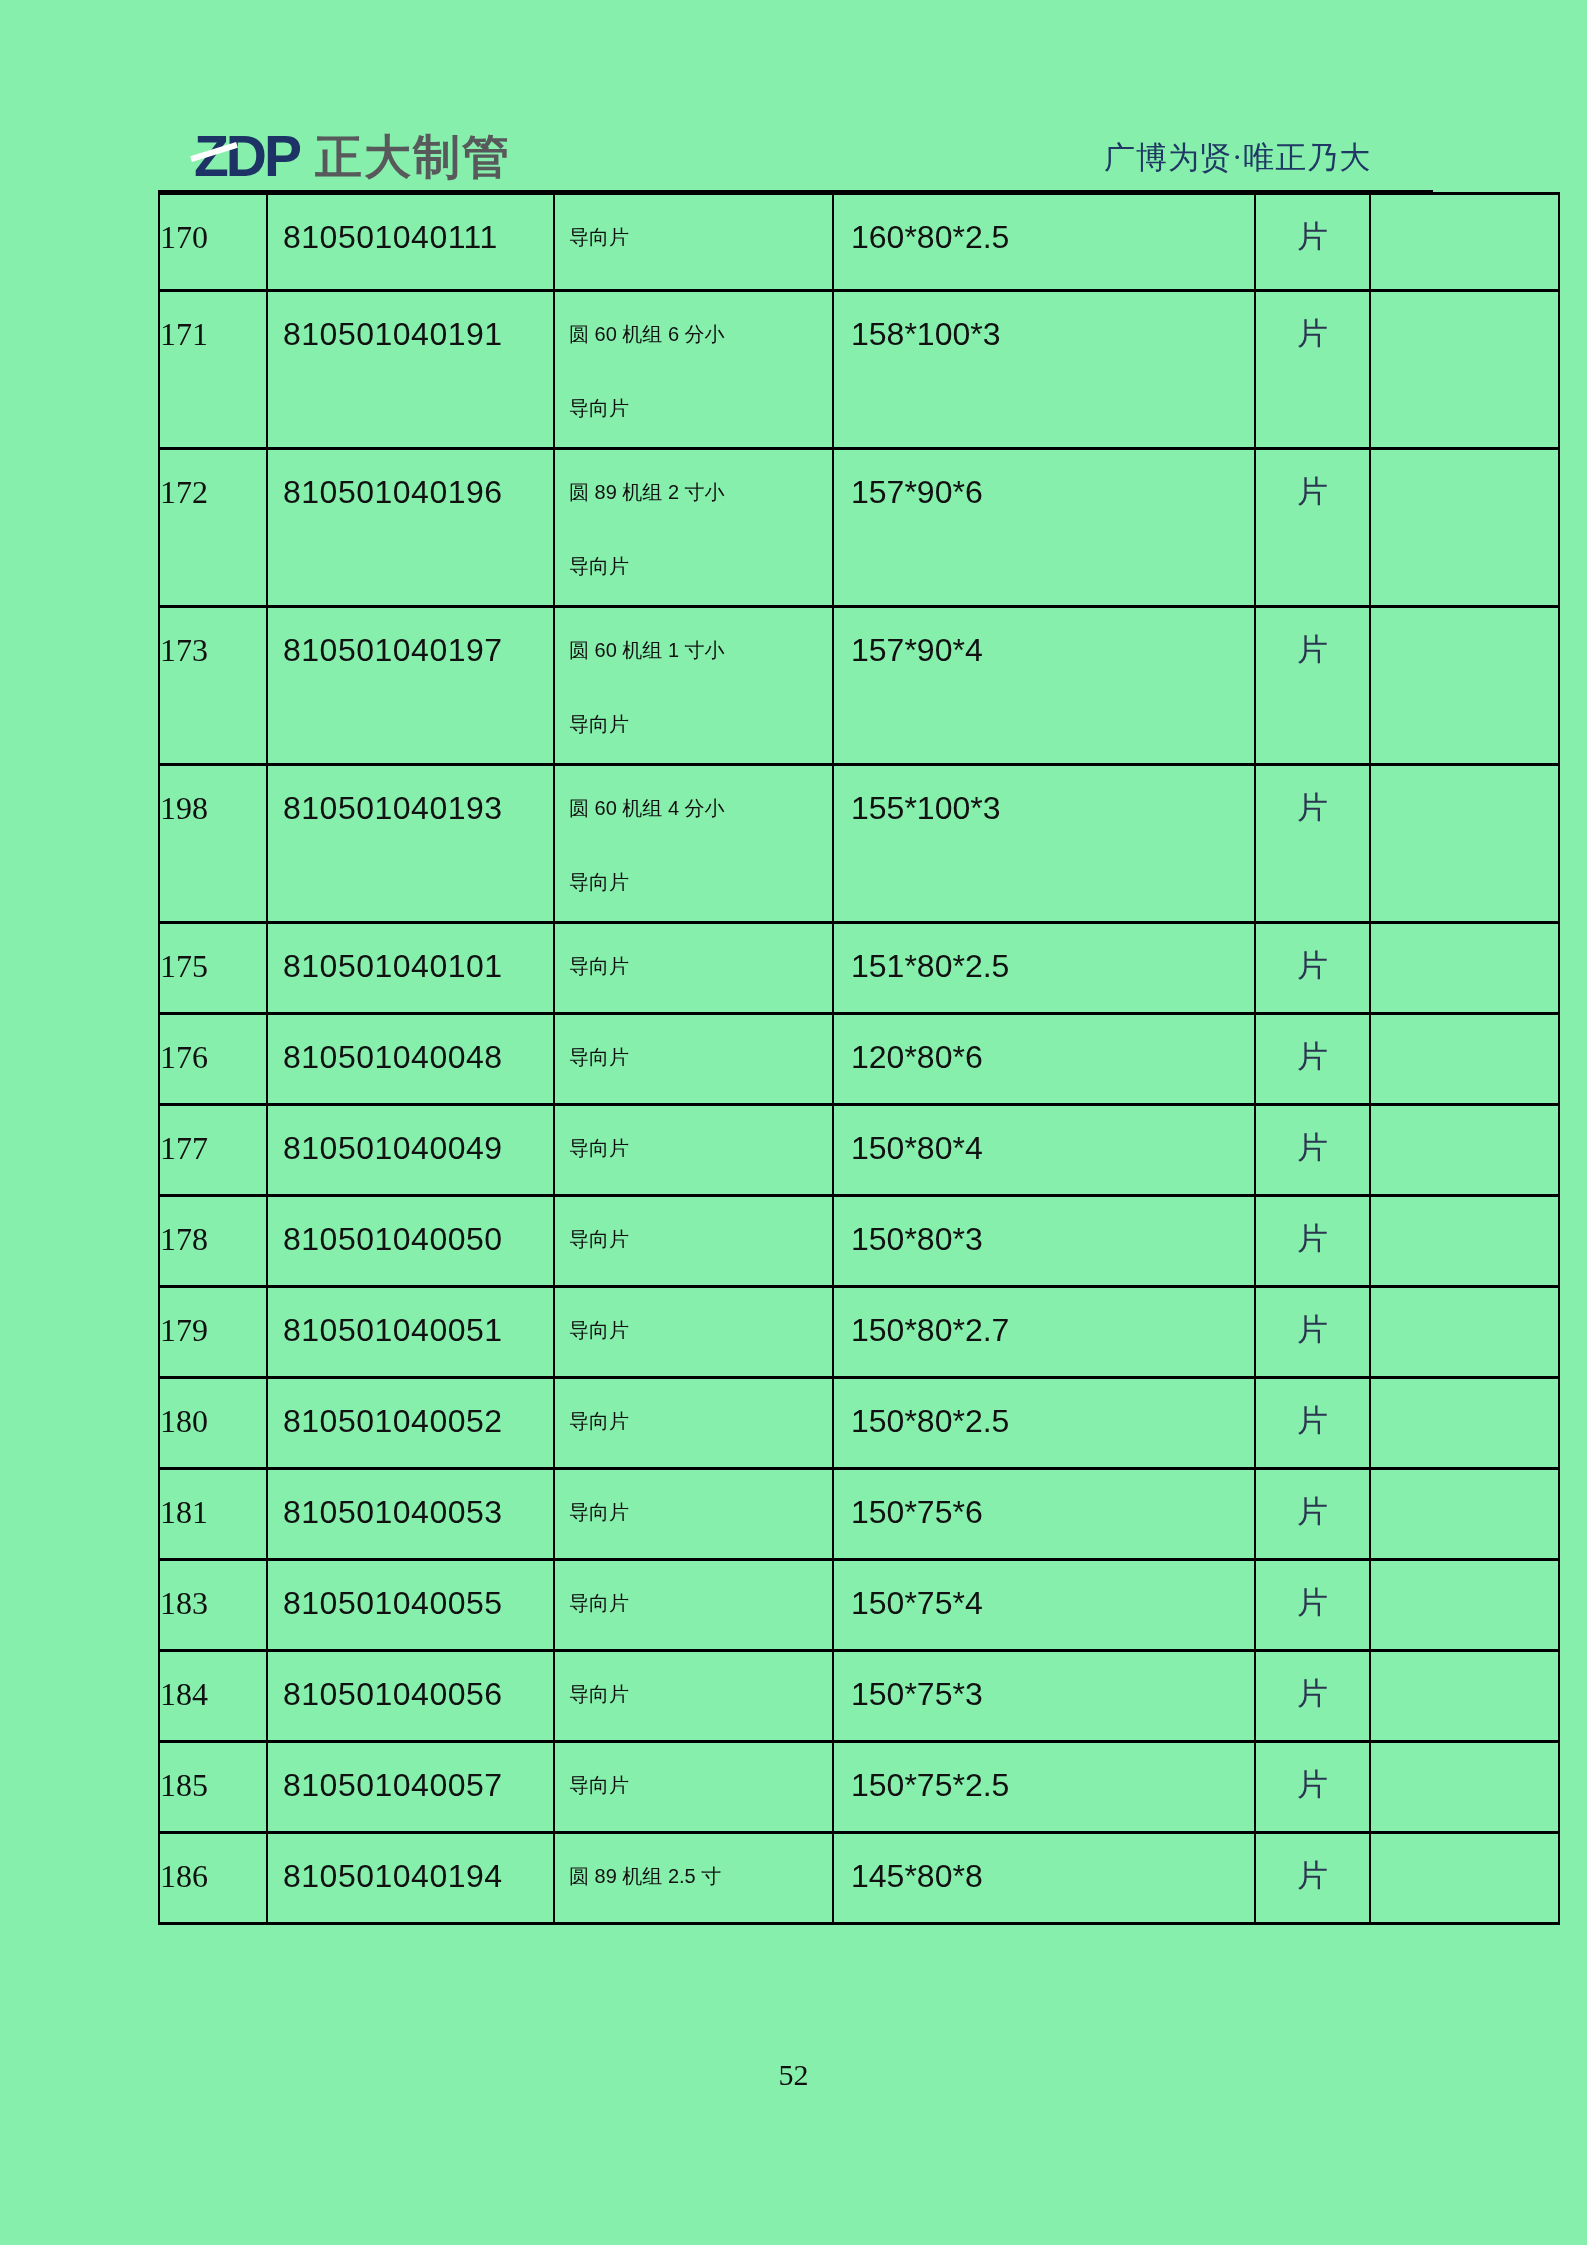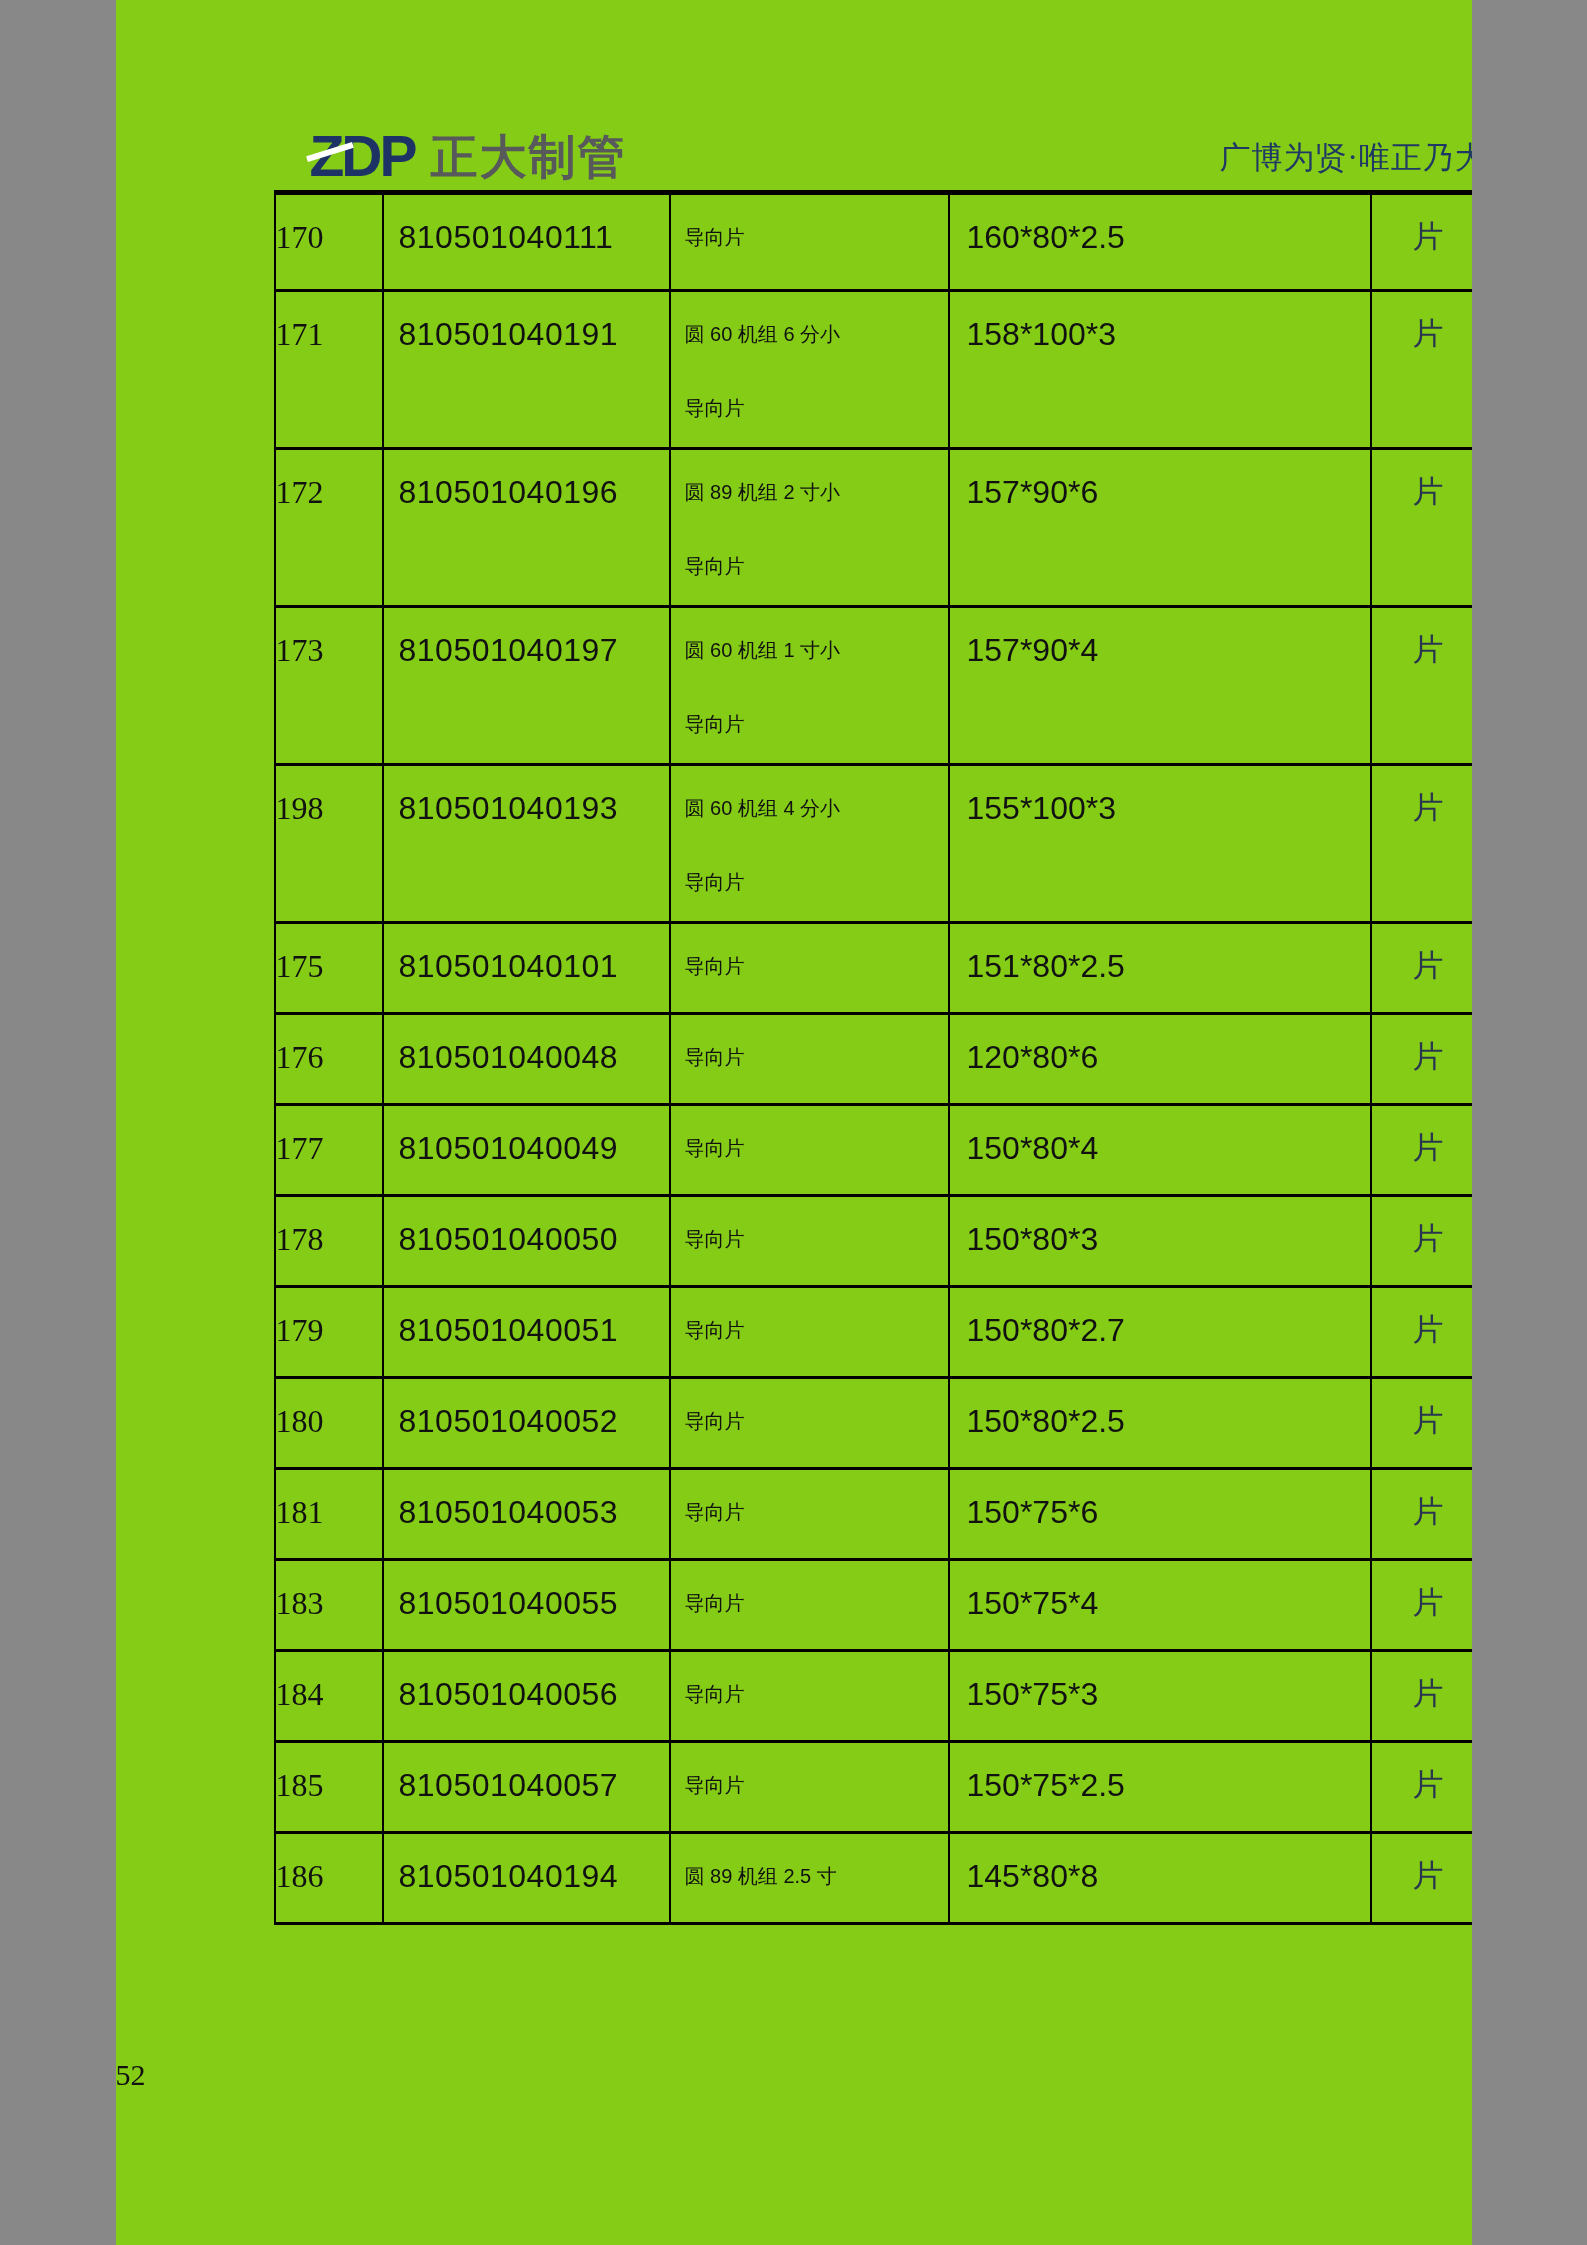--- a/index.html
+++ b/index.html
@@ -1,20 +1,20 @@
 <!DOCTYPE html>
 <html><head>
 <meta charset="utf-8">
 <style>
   html,body { margin:0; padding:0; background:#888; }
   .page {
     position:relative;
-    width:1356px; height:2245px;
+    width:1587px; height:2245px;
     margin:0 auto;
-    background:#84cc16;
+    background:#86efac;
     font-family:"Liberation Sans","DejaVu Sans",sans-serif;
     color:#111;
     overflow:hidden;
   }
 
   
   .logo { position:absolute; left:194px; top:128px; height:52px; display:flex; align-items:flex-end; }
   .logo-zdp {
     position:relative;
     font-family:"Liberation Sans","DejaVu Sans",sans-serif;
@@ -67,21 +67,21 @@
   .cell-code { padding-left:15px !important; font-size:32px; line-height:74px; letter-spacing:0.5px; white-space:nowrap; }
   .cell-name { padding-left:14px !important; font-size:20px; }
   .cell-name .line { height:74px; line-height:74px; white-space:nowrap; }
   .cell-spec { padding-left:17px !important; font-size:32px; line-height:74px; white-space:nowrap; }
   .cell-unit { text-align:center; font-family:"Liberation Serif","DejaVu Serif",serif; font-size:31px; line-height:74px; color:#2a3550; }
   .cell-remark { }
 
   
   .page-num {
     position:absolute; left:0; top:2058px; width:1587px;
-    text-align:left;
+    text-align:center;
     font-family:"Liberation Serif","DejaVu Serif",serif;
     font-size:30px; color:#111;
   }
 </style>
 </head>
 <body>
 
 <div class="page">
 
   <div class="logo">

